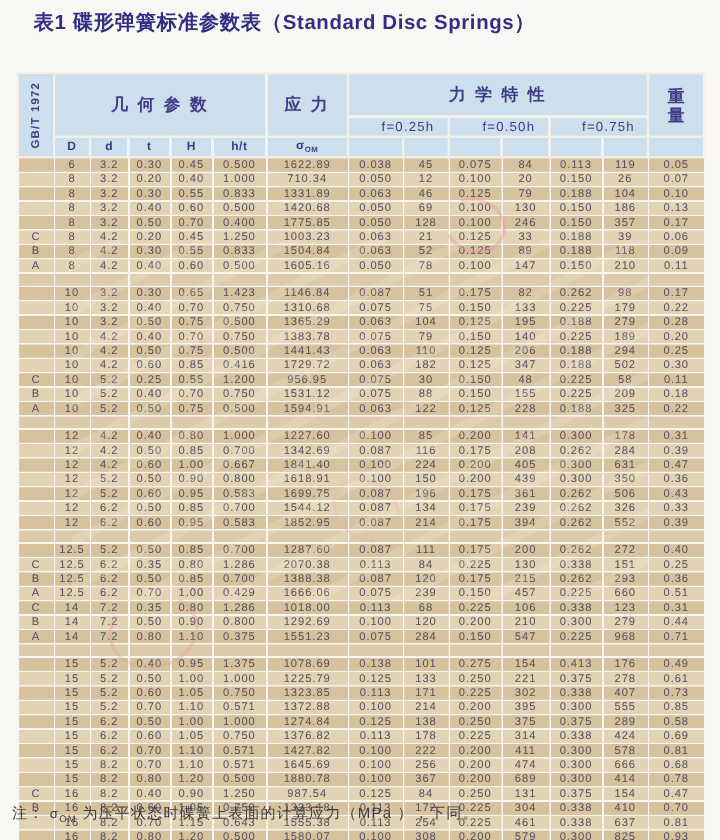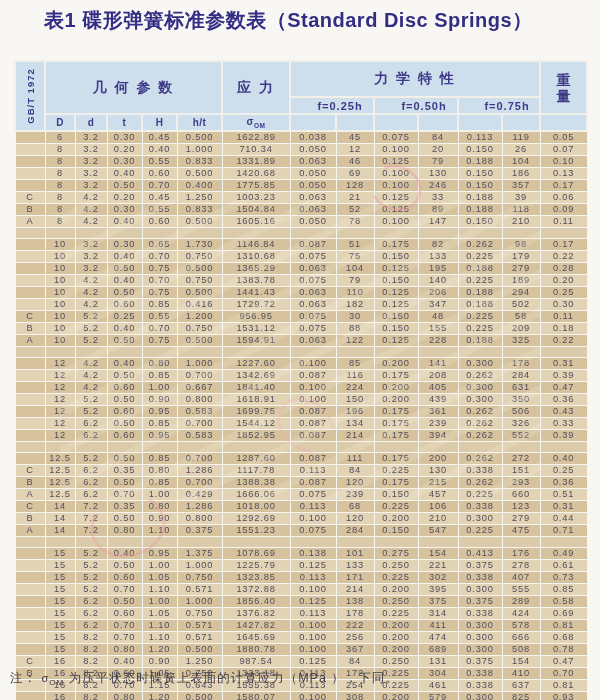--- a/index.html
+++ b/index.html
@@ -8,29 +8,29 @@
     --row-light:#e2d3b4;
     --row-gap:#dccbaa;
     --title-color:#332e84;
     --header-text:#3f3a88;
     --cell-text:#534d5e;
     --line:#f3f0e9;
   }
   html,body{margin:0;padding:0;}
   body{background:#e9e7e4;font-family:"Liberation Sans",sans-serif;}
   .page{position:relative;width:600px;height:700px;background:#f8f7f4;overflow:hidden;}
-  .title{position:absolute;left:44px;top:7px;font-size:20px;font-weight:bold;
+  .title{position:absolute;left:28px;top:7px;font-size:17px;font-weight:bold;
          color:var(--title-color);letter-spacing:.5px;white-space:nowrap;}
   table.spring{position:absolute;left:14px;top:60px;width:572px;
          border-collapse:collapse;table-layout:fixed;}
   th,td{padding:0;text-align:center;vertical-align:middle;overflow:hidden;white-space:nowrap;}
   thead th{background:var(--header-blue);color:var(--header-text);
          border:2px solid var(--line);font-weight:bold;}
   tr.h1 th{height:34px;font-size:14px;letter-spacing:2px;}
-  tr.h2 th{height:15px;font-size:11px;letter-spacing:1px;font-weight:bold;padding-left:16px;}
+  tr.h2 th{height:15px;font-size:11px;letter-spacing:1px;font-weight:normal;padding-left:16px;}
   tr.h3 th{height:15px;font-size:10px;letter-spacing:.5px;}
   tr.h3 th.small{font-size:9.5px;letter-spacing:.3px;padding-left:48px;}
   th.weight div{line-height:16px;font-size:14px;letter-spacing:0;}
   th.std{position:relative;}
   th.std .vert{position:absolute;left:50%;top:50%;
          transform:translate(-50%,-50%) rotate(-90deg);
          font-size:9.5px;letter-spacing:1px;white-space:nowrap;
          color:var(--header-text);font-weight:600;}
   th.sigma-h{font-size:9px;}
   th.sigma-h sub{font-size:6.5px;}
@@ -257,21 +257,21 @@
           <td></td>
           <td></td>
           <td></td>
         </tr>
         <tr class="dark">
           <td></td>
           <td>10</td>
           <td>3.2</td>
           <td>0.30</td>
           <td>0.65</td>
-          <td>1.730</td>
+          <td>1.423</td>
           <td>1146.84</td>
           <td>0.087</td>
           <td>51</td>
           <td>0.175</td>
           <td>82</td>
           <td>0.262</td>
           <td>98</td>
           <td>0.17</td>
         </tr>
         <tr class="light">
@@ -562,21 +562,21 @@
           <td>272</td>
           <td>0.40</td>
         </tr>
         <tr class="light">
           <td>C</td>
           <td>12.5</td>
           <td>6.2</td>
           <td>0.35</td>
           <td>0.80</td>
           <td>1.286</td>
-          <td>1117.78</td>
+          <td>2070.38</td>
           <td>0.113</td>
           <td>84</td>
           <td>0.225</td>
           <td>130</td>
           <td>0.338</td>
           <td>151</td>
           <td>0.25</td>
         </tr>
         <tr class="dark">
           <td>B</td>
@@ -648,21 +648,21 @@
           <td>7.2</td>
           <td>0.80</td>
           <td>1.10</td>
           <td>0.375</td>
           <td>1551.23</td>
           <td>0.075</td>
           <td>284</td>
           <td>0.150</td>
           <td>547</td>
           <td>0.225</td>
-          <td>475</td>
+          <td>968</td>
           <td>0.71</td>
         </tr>
         <tr class="gap">
           <td></td>
           <td></td>
           <td></td>
           <td></td>
           <td></td>
           <td></td>
           <td></td>
@@ -738,21 +738,21 @@
           <td>555</td>
           <td>0.85</td>
         </tr>
         <tr class="dark">
           <td></td>
           <td>15</td>
           <td>6.2</td>
           <td>0.50</td>
           <td>1.00</td>
           <td>1.000</td>
-          <td>1856.40</td>
+          <td>1274.84</td>
           <td>0.125</td>
           <td>138</td>
           <td>0.250</td>
           <td>375</td>
           <td>0.375</td>
           <td>289</td>
           <td>0.58</td>
         </tr>
         <tr class="light">
           <td></td>
@@ -808,21 +808,21 @@
           <td>8.2</td>
           <td>0.80</td>
           <td>1.20</td>
           <td>0.500</td>
           <td>1880.78</td>
           <td>0.100</td>
           <td>367</td>
           <td>0.200</td>
           <td>689</td>
           <td>0.300</td>
-          <td>508</td>
+          <td>414</td>
           <td>0.78</td>
         </tr>
         <tr class="light">
           <td>C</td>
           <td>16</td>
           <td>8.2</td>
           <td>0.40</td>
           <td>0.90</td>
           <td>1.250</td>
           <td>987.54</td>

